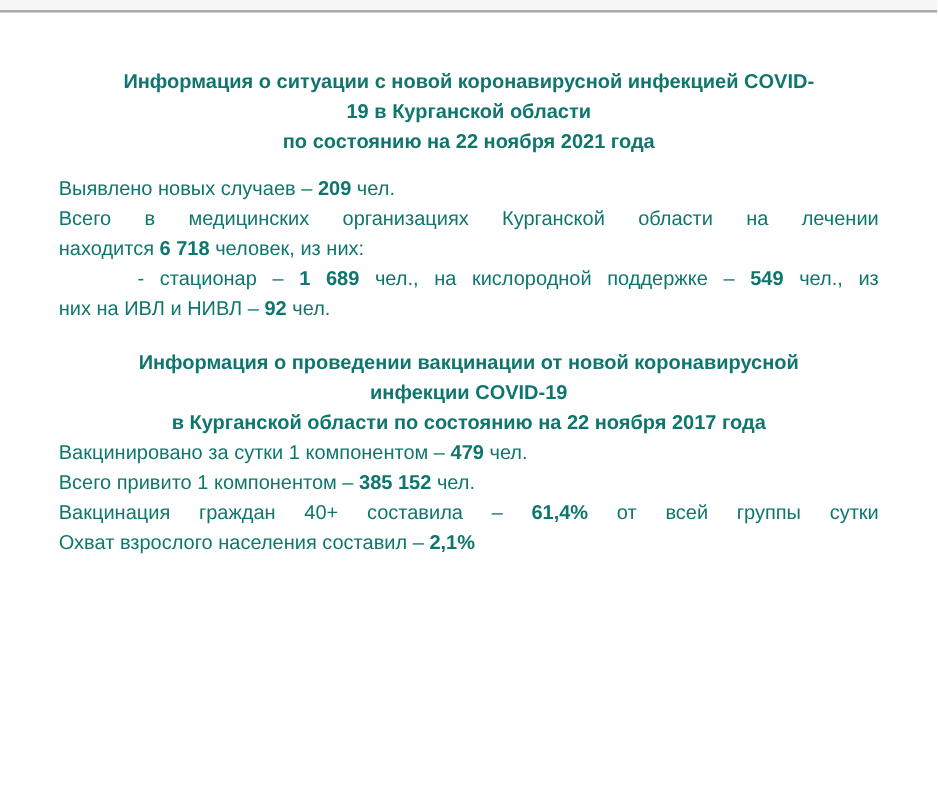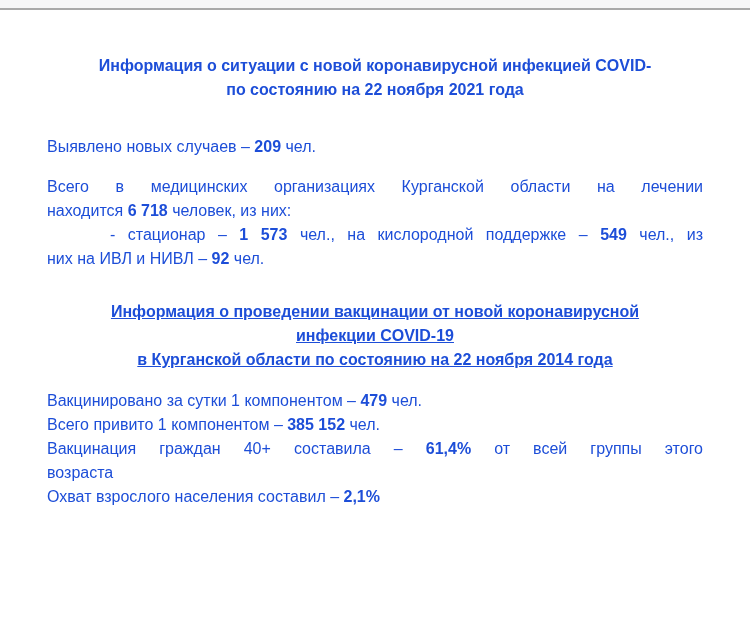--- a/index.html
+++ b/index.html
@@ -1,83 +1,83 @@
 <!DOCTYPE html>
 <html><head>
 <meta charset="utf-8">
 <style>
   html, body { margin: 0; padding: 0; background: #ffffff; }
   .page {
     position: relative;
     width: 750px;
     height: 620px;
     background: #ffffff;
-    color: #1d4ed8;
+    color: #0f766e;
     font-family: "Liberation Sans", sans-serif;
     overflow: hidden;
   }
   .top-bar {
     height: 8px;
     background: #f6f6f7;
     border-bottom: 2px solid #a9a9a9;
   }
   .content {
     padding: 0 47px;
     font-size: 16px;
     line-height: 24px;
   }
   .heading {
     font-weight: 700;
     text-align: center;
   }
   .heading-1 { margin-top: 44px; }
-  .heading-2 { margin-top: 29px; text-decoration: underline; }
-  .para-new-cases { margin-top: 33px; }
-  .para-treatment { margin-top: 16px; }
-  .para-vaccination { margin-top: 17px; }
+  .heading-2 { margin-top: 19px; }
+  .para-new-cases { margin-top: 14px; }
+  .para-treatment { }
+  .para-vaccination { }
   .line { white-space: normal; }
   .just {
     text-align: justify;
     text-align-last: justify;
   }
   .indent { text-indent: 63px; }
   .b { font-weight: 700; }
 </style>
 </head>
 <body>
 
 <div class="page">
   <div class="top-bar"></div>
 
   <div class="content">
 
     <div class="heading heading-1">
       <div class="line">Информация о ситуации с новой коронавирусной инфекцией COVID-</div>
+      <div class="line">19 в Курганской области</div>
       <div class="line">по состоянию на 22 ноября 2021 года</div>
     </div>
 
     <div class="para-new-cases">
       <div class="line"><span>Выявлено новых случаев – </span><span class="b">209</span><span> чел.</span></div>
     </div>
 
     <div class="para-treatment">
       <div class="line just"><span>Всего в медицинских организациях Курганской области на лечении</span></div>
       <div class="line"><span>находится </span><span class="b">6 718</span><span> человек, из них:</span></div>
-      <div class="line just indent"><span>- стационар – </span><span class="b">1 573</span><span> чел., на кислородной поддержке – </span><span class="b">549</span><span> чел., из</span></div>
+      <div class="line just indent"><span>- стационар – </span><span class="b">1 689</span><span> чел., на кислородной поддержке – </span><span class="b">549</span><span> чел., из</span></div>
       <div class="line"><span>них на ИВЛ и НИВЛ – </span><span class="b">92</span><span> чел.</span></div>
     </div>
 
     <div class="heading heading-2">
       <div class="line">Информация о проведении вакцинации от новой коронавирусной</div>
       <div class="line">инфекции COVID-19</div>
-      <div class="line">в Курганской области по состоянию на 22 ноября 2014 года</div>
+      <div class="line">в Курганской области по состоянию на 22 ноября 2017 года</div>
     </div>
 
     <div class="para-vaccination">
       <div class="line"><span>Вакцинировано за сутки 1 компонентом – </span><span class="b">479</span><span> чел.</span></div>
       <div class="line"><span>Всего привито 1 компонентом – </span><span class="b">385 152</span><span> чел.</span></div>
-      <div class="line just"><span>Вакцинация граждан 40+ составила – </span><span class="b">61,4%</span><span> от всей группы этого</span></div>
-      <div class="line"><span>возраста</span></div>
+      <div class="line just"><span>Вакцинация граждан 40+ составила – </span><span class="b">61,4%</span><span> от всей группы сутки</span></div>
       <div class="line"><span>Охват взрослого населения составил – </span><span class="b">2,1%</span></div>
     </div>
 
   </div>
 </div>
 
 </body></html>

